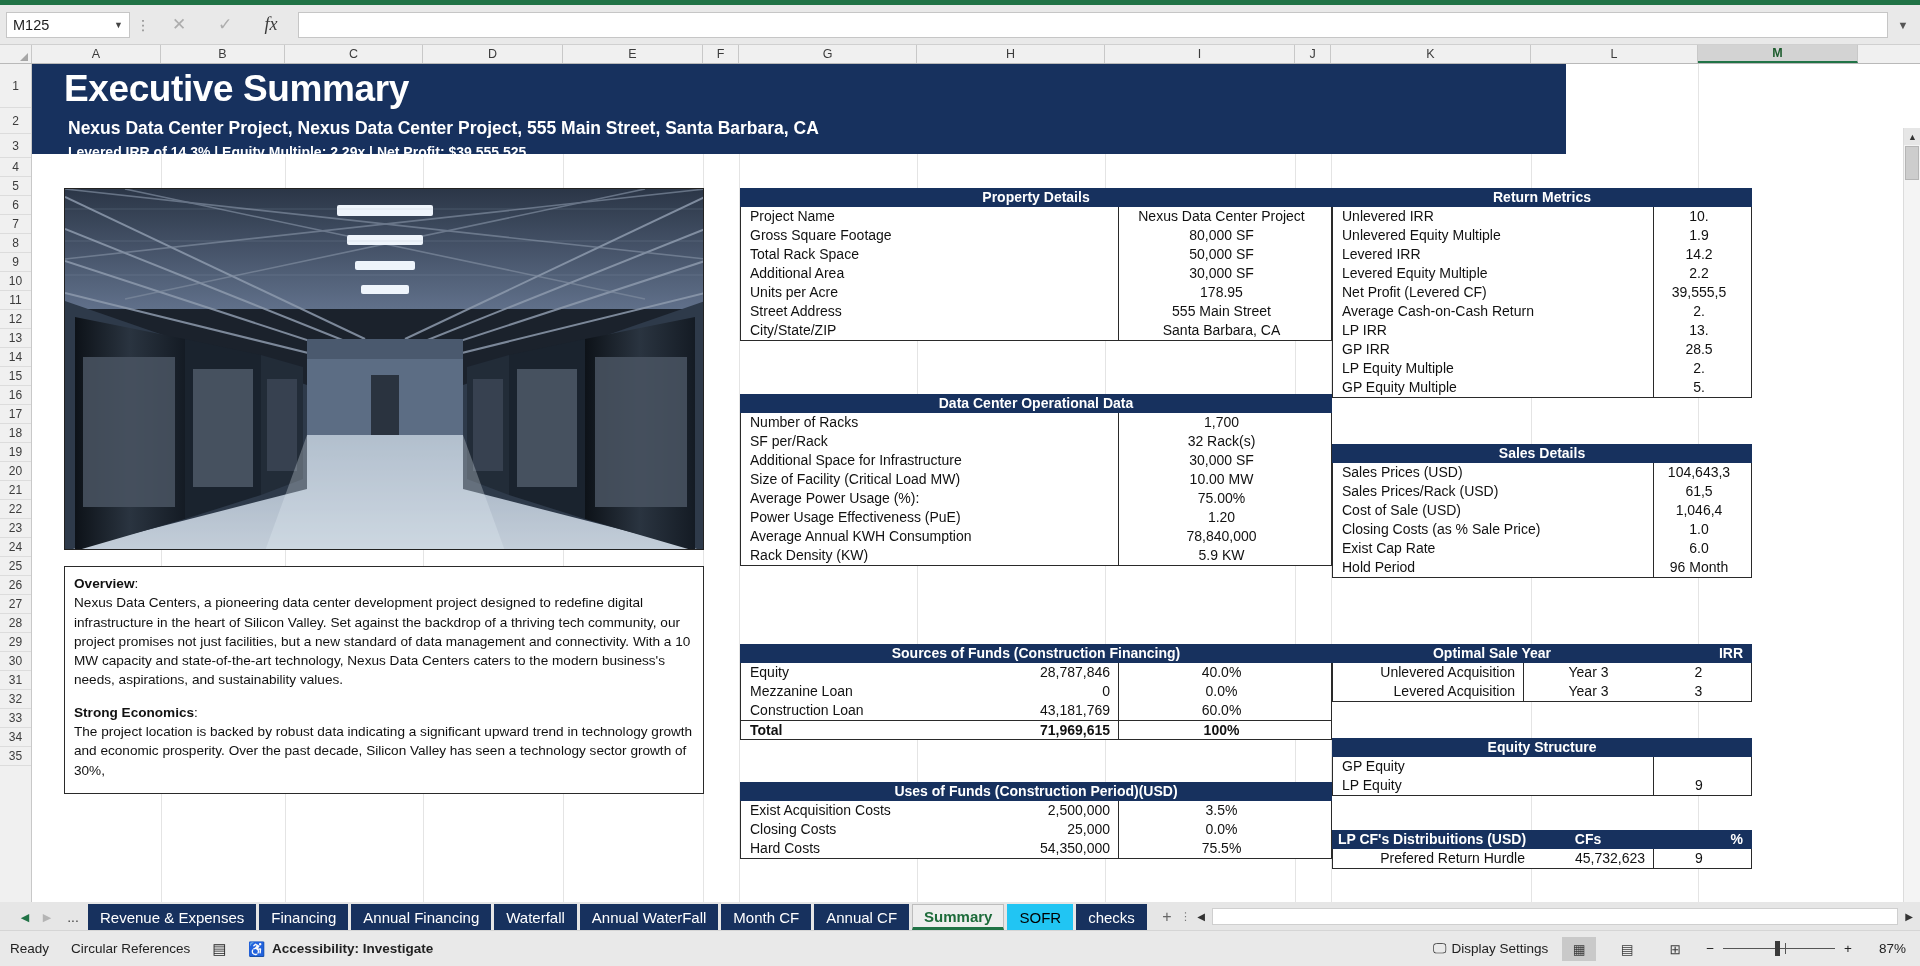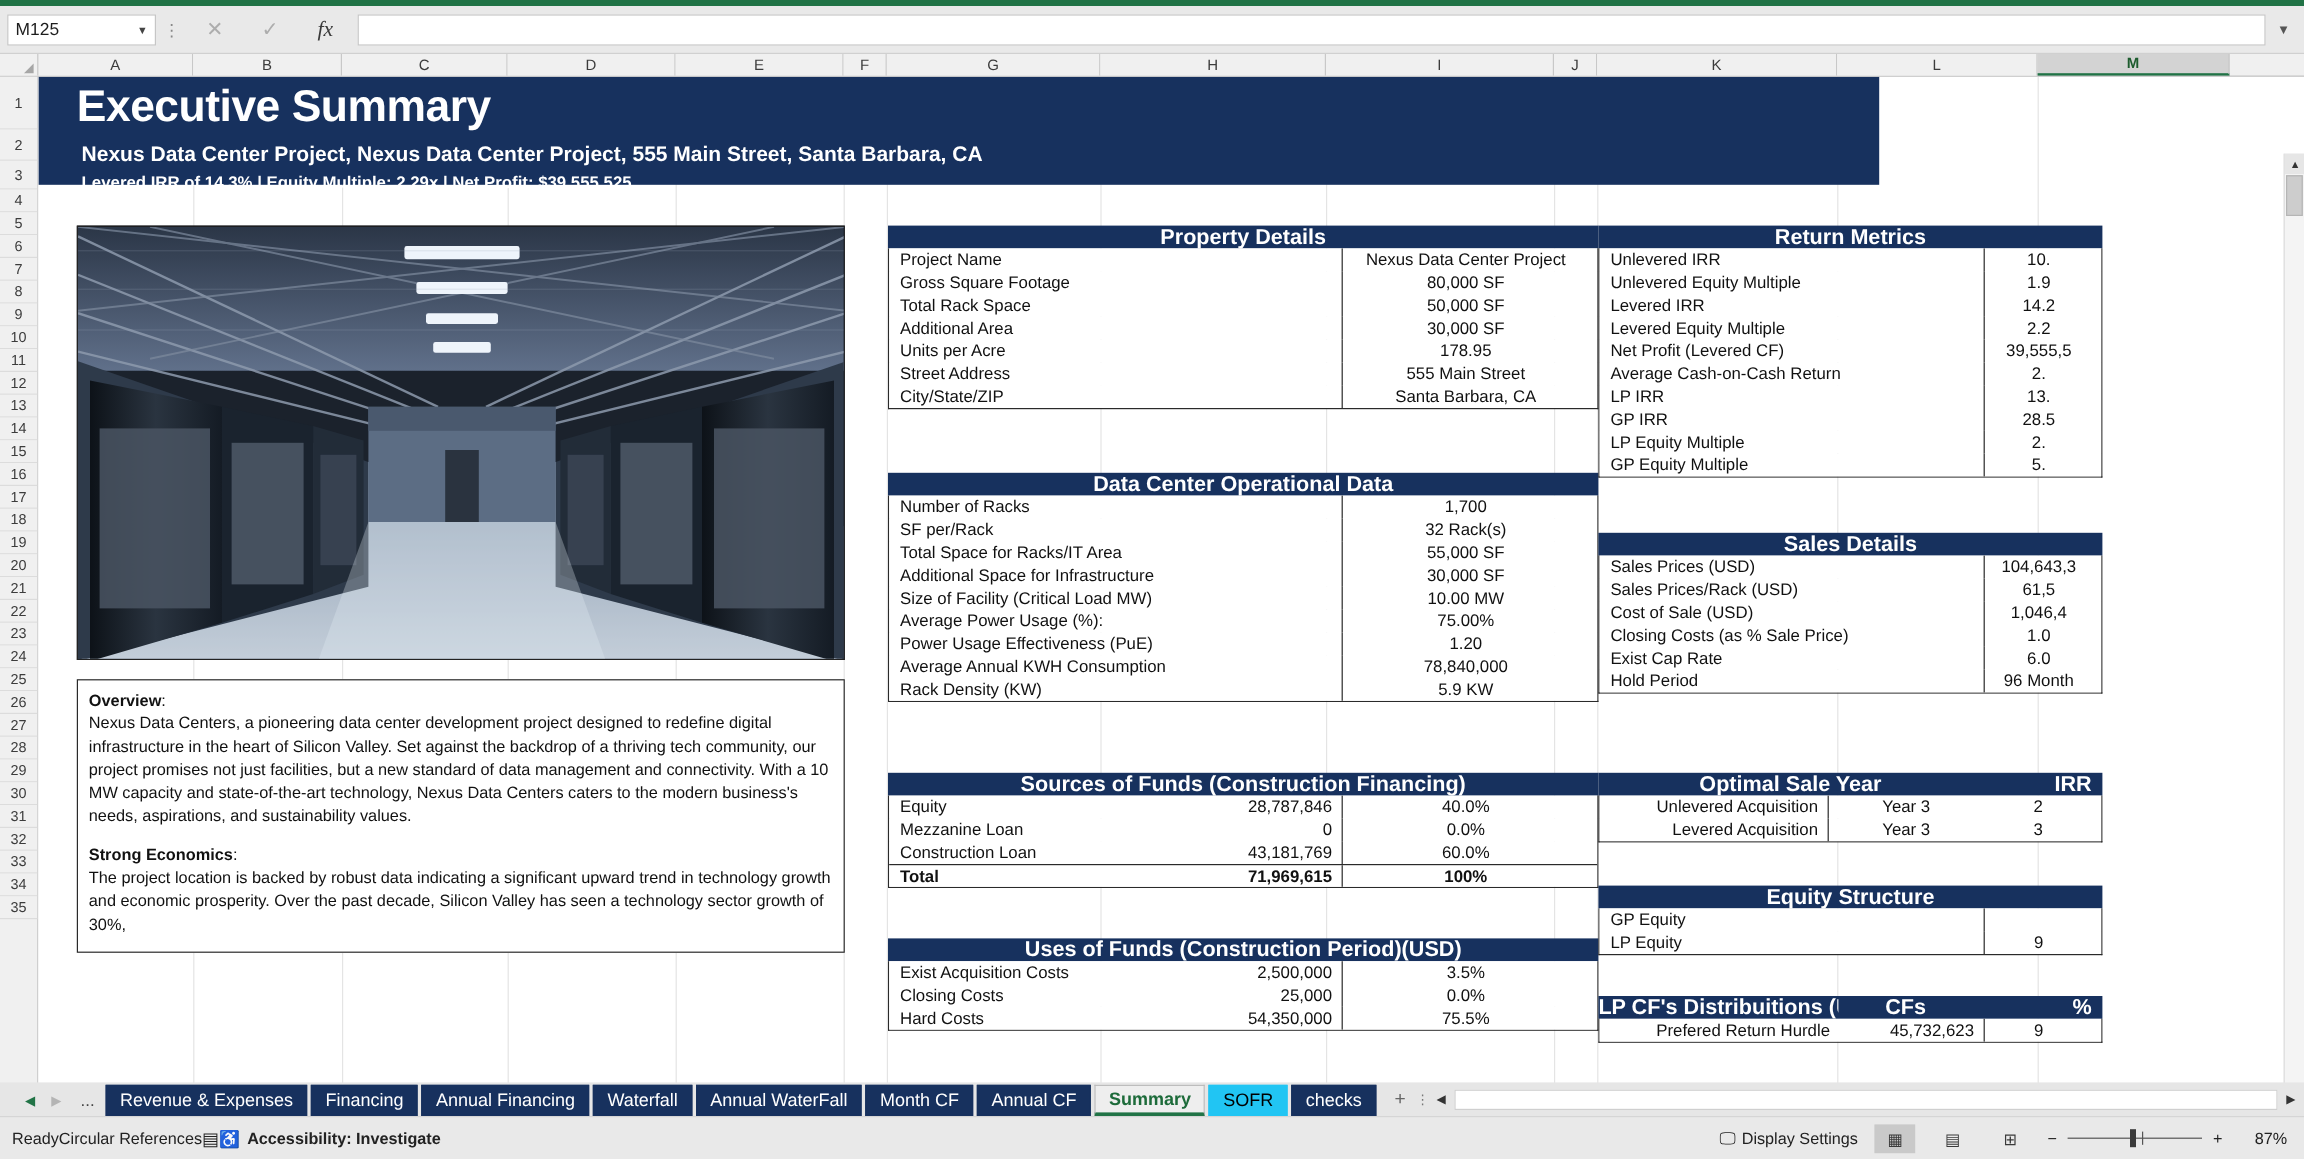--- a/index.html
+++ b/index.html
@@ -64,21 +64,21 @@
 
   
   .textbox { position:absolute; left:32px; top:502px; width:640px; height:228px;
              border:1px solid #2a2a2a; background:#fff; padding:7px 9px 0 9px;
              font-size:13.6px; color:#111; line-height:19.3px; overflow:hidden; }
   .textbox b { font-weight:bold; }
   .tb-gap { height:13px; }
 
   
   .panel { position:absolute; }
-  .phead { background:#17315e; color:#fff; font-weight:bold; font-size:18px;
+  .phead { background:#17315e; color:#fff; font-weight:bold; font-size:14px;
            text-align:center; line-height:19px; height:19px; }
   .prow { display:flex; height:19px; font-size:14px; color:#111; line-height:19px;
           background:#fff; }
   .pbody { border:1px solid #2a2a2a; border-top:none; }
   .lab { padding-left:9px; overflow:hidden; white-space:nowrap; }
   .val { text-align:center; padding-right:7px; border-left:1px solid #2a2a2a;
          overflow:hidden; white-space:nowrap; }
   .val.nb { border-left:none; }
   .totrow { border-top:1px solid #2a2a2a; font-weight:bold; }
   .rt { text-align:right; padding-right:8px; }
@@ -102,21 +102,21 @@
                 border:1px solid #bdbdbd; border-bottom:3px solid #217346; }
   .tab.sofr { background:#21c5f3; color:#000; border-color:#21c5f3; }
   .tab.checks { background:#17315e; }
   .addtab { width:34px; height:26px; display:flex; align-items:center; justify-content:center;
             color:#666; font-size:16px; }
 
   
   .statusbar { position:absolute; left:0; bottom:0; width:1920px; height:36px;
                background:#e9e9e9; display:flex; align-items:center;
                font-size:13.5px; color:#222; border-top:1px solid #d5d5d5; }
-  .sb-l { display:flex; align-items:center; padding-left:10px; }
+  .sb-l { display:flex; align-items:center; gap:22px; padding-left:10px; }
   .sb-r { margin-left:auto; display:flex; align-items:center; gap:14px; padding-right:14px; }
   .viewbtn { width:34px; height:24px; display:flex; align-items:center; justify-content:center;
              color:#3a3a3a; }
   .viewbtn.on { background:#c9c9c9; }
   .zoomslider { display:flex; align-items:center; gap:9px; }
   .ztrack { width:112px; height:1px; background:#555; position:relative; }
   .zthumb { position:absolute; left:52px; top:-7px; width:5px; height:15px; background:#3a3a3a; }
   .ztick { position:absolute; left:62px; top:-5px; width:1px; height:11px; background:#555; }
 
   
@@ -363,24 +363,20 @@
       <div class="pbody">
         <div class="prow">
           <div class="lab" style="width:377px">Number of Racks</div>
           <div class="val" style="width:213px">1,700</div>
           </div>
         <div class="prow">
           <div class="lab" style="width:377px">SF per/Rack</div>
           <div class="val" style="width:213px">32 Rack(s)</div>
           </div>
         <div class="prow">
-          <div class="lab" style="width:377px">Total Space for Racks/IT Area</div>
-          <div class="val" style="width:213px">55,000 SF</div>
-          </div>
-        <div class="prow">
           <div class="lab" style="width:377px">Additional Space for Infrastructure</div>
           <div class="val" style="width:213px">30,000 SF</div>
           </div>
         <div class="prow">
           <div class="lab" style="width:377px">Size of Facility (Critical Load MW)</div>
           <div class="val" style="width:213px">10.00 MW</div>
           </div>
         <div class="prow">
           <div class="lab" style="width:377px">Average Power Usage (%):</div>
           <div class="val" style="width:213px">75.00%</div>

